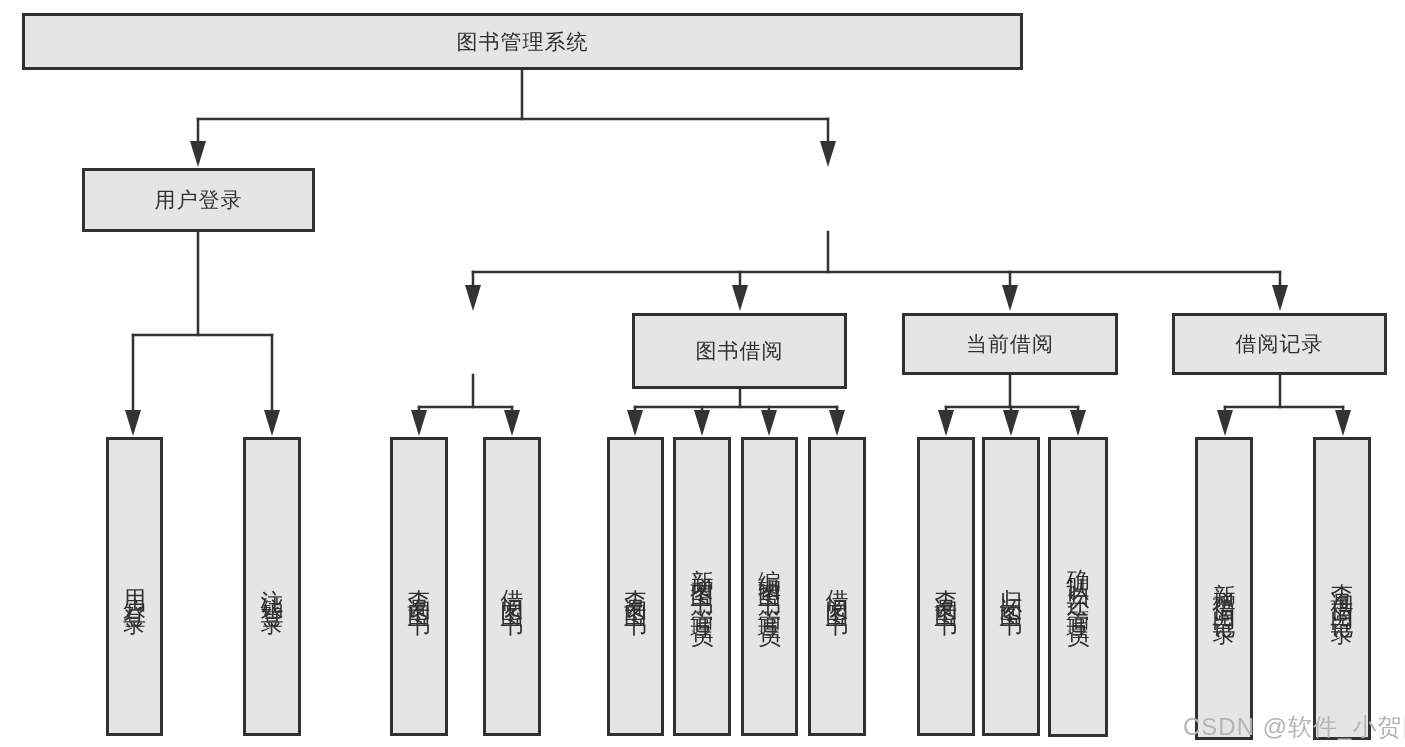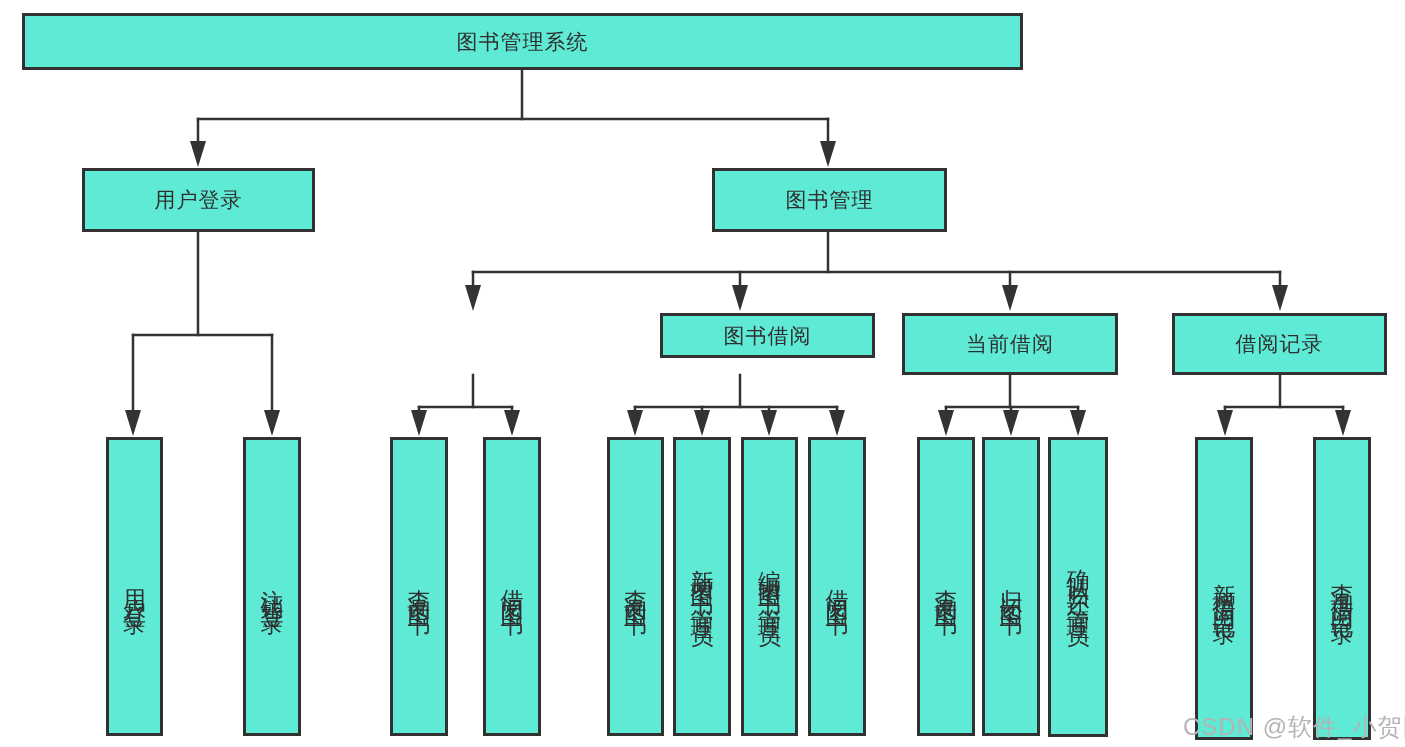--- a/index.html
+++ b/index.html
@@ -14,21 +14,21 @@
   .connectors {
     position: absolute;
     left: 0; top: 0;
     width: 1405px; height: 747px;
     pointer-events: none;
   }
   .node {
     position: absolute;
     box-sizing: border-box;
     border: 3px solid #313131;
-    background: #5eead4;
+    background: #e5e5e5;
     display: flex;
     align-items: center;
     justify-content: center;
     color: #2f2f2f;
     font-size: 21px;
     letter-spacing: 1px;
     white-space: nowrap;
   }
   .vnode {
     writing-mode: vertical-rl;
@@ -36,21 +36,21 @@
     font-size: 23px;
     letter-spacing: 8px;
     line-height: 1;
     white-space: normal;
   }
   
   .n-root { left: 22px;   top: 13px;  width: 1001px; height: 57px; }
   .n-l2a  { left: 82px;   top: 168px; width: 233px;  height: 64px; }
   .n-l2b  { left: 712px;  top: 168px; width: 235px;  height: 64px; }
   .n-l3a  { left: 363px;  top: 313px; width: 224px;  height: 62px; }
-  .n-l3b  { left: 660px;  top: 313px; width: 215px;  height: 45px; }
+  .n-l3b  { left: 632px;  top: 313px; width: 215px;  height: 76px; }
   .n-l3c  { left: 902px;  top: 313px; width: 216px;  height: 62px; }
   .n-l3d  { left: 1172px; top: 313px; width: 215px;  height: 62px; }
   .n-g1a  { left: 106px;  top: 437px; width: 57px;   height: 299px; }
   .n-g1b  { left: 243px;  top: 437px; width: 58px;   height: 299px; }
   .n-g2a  { left: 390px;  top: 437px; width: 58px;   height: 299px; }
   .n-g2b  { left: 483px;  top: 437px; width: 58px;   height: 299px; }
   .n-g3a  { left: 607px;  top: 437px; width: 57px;   height: 299px; }
   .n-g3b  { left: 673px;  top: 437px; width: 58px;   height: 299px; }
   .n-g3c  { left: 741px;  top: 437px; width: 57px;   height: 299px; }
   .n-g3d  { left: 808px;  top: 437px; width: 58px;   height: 299px; }
@@ -134,21 +134,20 @@
       <polygon points="1003,410 1019,410 1011,436"></polygon>
       <polygon points="1070,410 1086,410 1078,436"></polygon>
       <polygon points="1217,410 1233,410 1225,436"></polygon>
       <polygon points="1335,410 1351,410 1343,436"></polygon>
     </g>
   </svg>
 
   <div class="node n-root">图书管理系统</div>
 
   <div class="node n-l2a">用户登录</div>
-  <div class="node n-l2b">图书管理</div>
 
   <div class="node n-l3b">图书借阅</div>
   <div class="node n-l3c">当前借阅</div>
   <div class="node n-l3d">借阅记录</div>
 
   <div class="node vnode n-g1a">用户登录</div>
   <div class="node vnode n-g1b">注销登录</div>
 
   <div class="node vnode n-g2a">查询图书</div>
   <div class="node vnode n-g2b">借阅图书</div>

